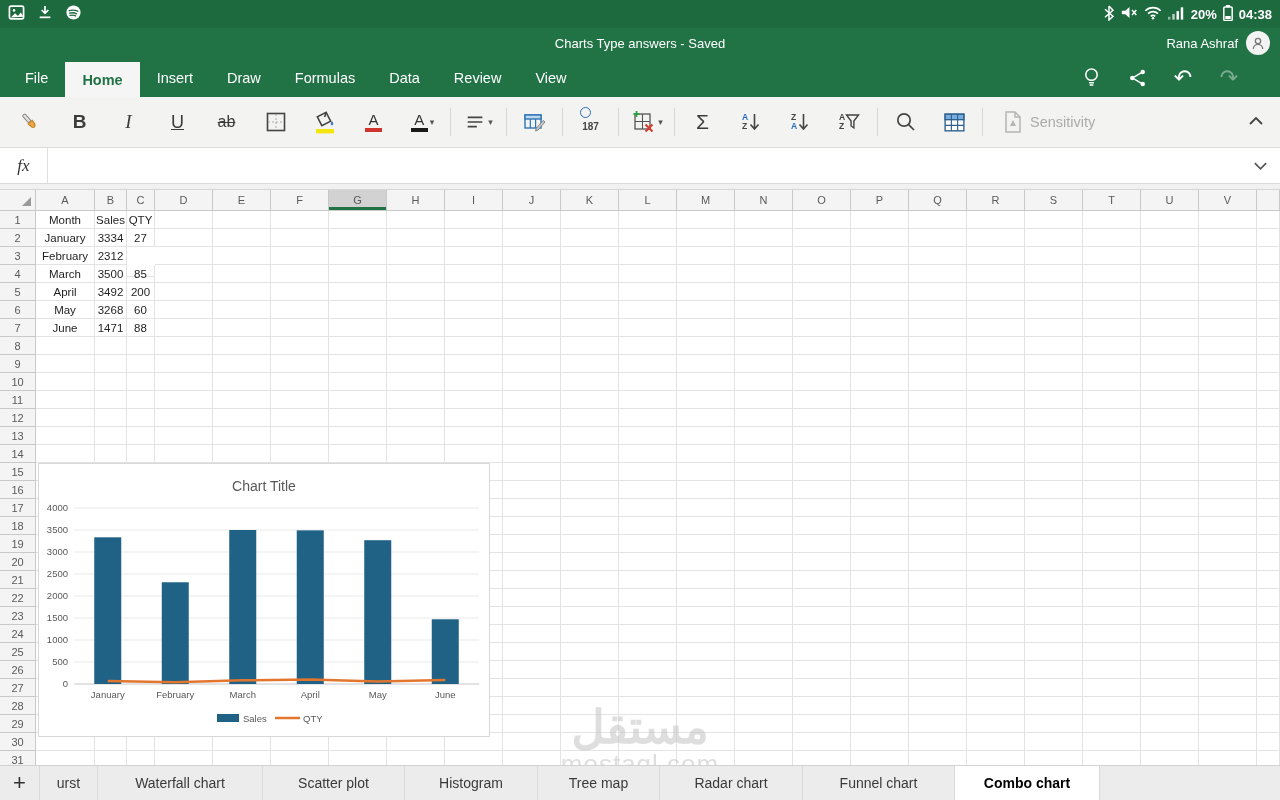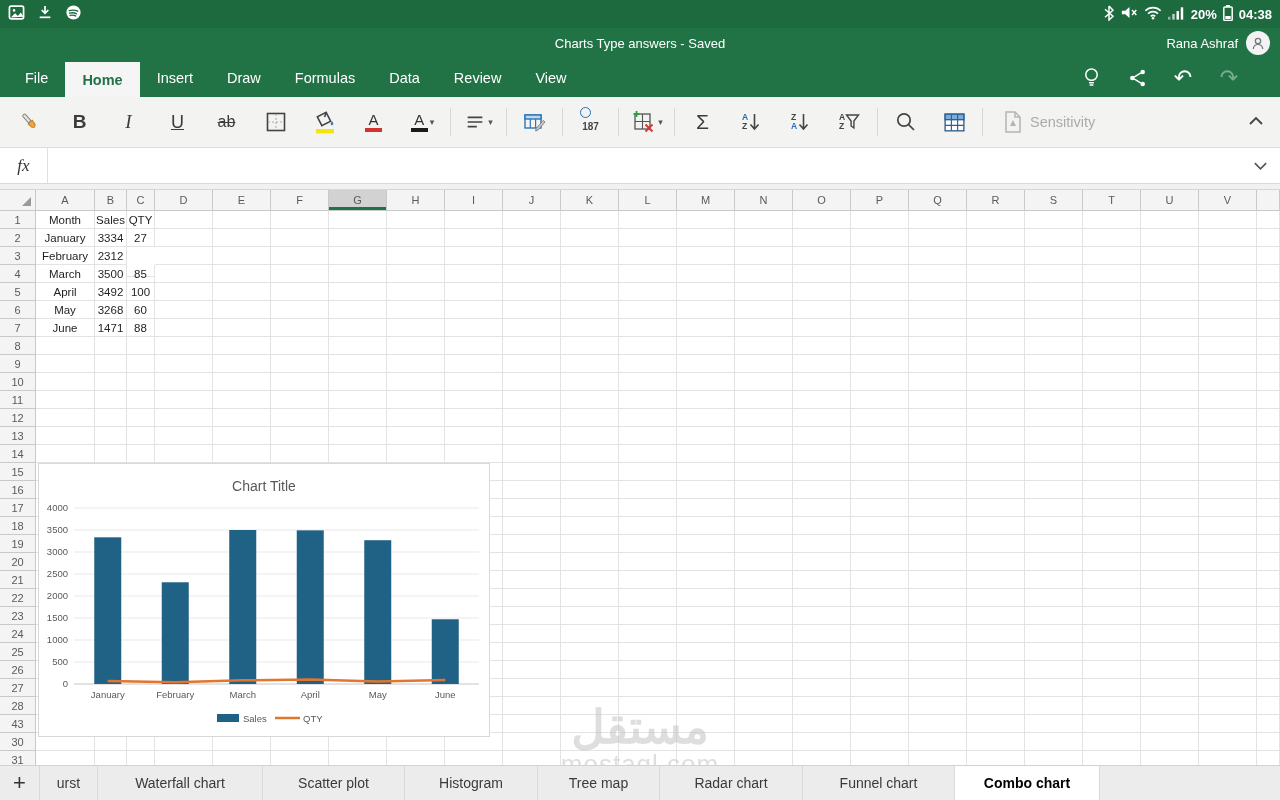--- a/index.html
+++ b/index.html
@@ -463,21 +463,21 @@
         <div class="cell" style="width: 58px;"></div>
         <div class="cell" style="width: 58px;"></div>
         <div class="cell" style="width: 58px;"></div>
         <div class="cell" style="width: 58px;"></div>
         <div class="cell" style="width: 23px;"></div>
       </div>
       <div class="srow">
         <div class="rhdr">5</div>
         <div class="cell" style="width: 59px;">April</div>
         <div class="cell" style="width: 32px;">3492</div>
-        <div class="cell" style="width: 28px;">100</div>
+        <div class="cell" style="width: 28px;">200</div>
         <div class="cell" style="width: 58px;"></div>
         <div class="cell" style="width: 58px;"></div>
         <div class="cell" style="width: 58px;"></div>
         <div class="cell" style="width: 58px;"></div>
         <div class="cell" style="width: 58px;"></div>
         <div class="cell" style="width: 58px;"></div>
         <div class="cell" style="width: 58px;"></div>
         <div class="cell" style="width: 58px;"></div>
         <div class="cell" style="width: 58px;"></div>
         <div class="cell" style="width: 58px;"></div>
@@ -1084,21 +1084,21 @@
         <div class="cell" style="width: 58px;"></div>
         <div class="cell" style="width: 58px;"></div>
         <div class="cell" style="width: 58px;"></div>
         <div class="cell" style="width: 58px;"></div>
         <div class="cell" style="width: 58px;"></div>
         <div class="cell" style="width: 58px;"></div>
         <div class="cell" style="width: 58px;"></div>
         <div class="cell" style="width: 23px;"></div>
       </div>
       <div class="srow">
-        <div class="rhdr">43</div>
+        <div class="rhdr">29</div>
         <div class="cell" style="width: 59px;"></div>
         <div class="cell" style="width: 32px;"></div>
         <div class="cell" style="width: 28px;"></div>
         <div class="cell" style="width: 58px;"></div>
         <div class="cell" style="width: 58px;"></div>
         <div class="cell" style="width: 58px;"></div>
         <div class="cell" style="width: 58px;"></div>
         <div class="cell" style="width: 58px;"></div>
         <div class="cell" style="width: 58px;"></div>
         <div class="cell" style="width: 58px;"></div>

